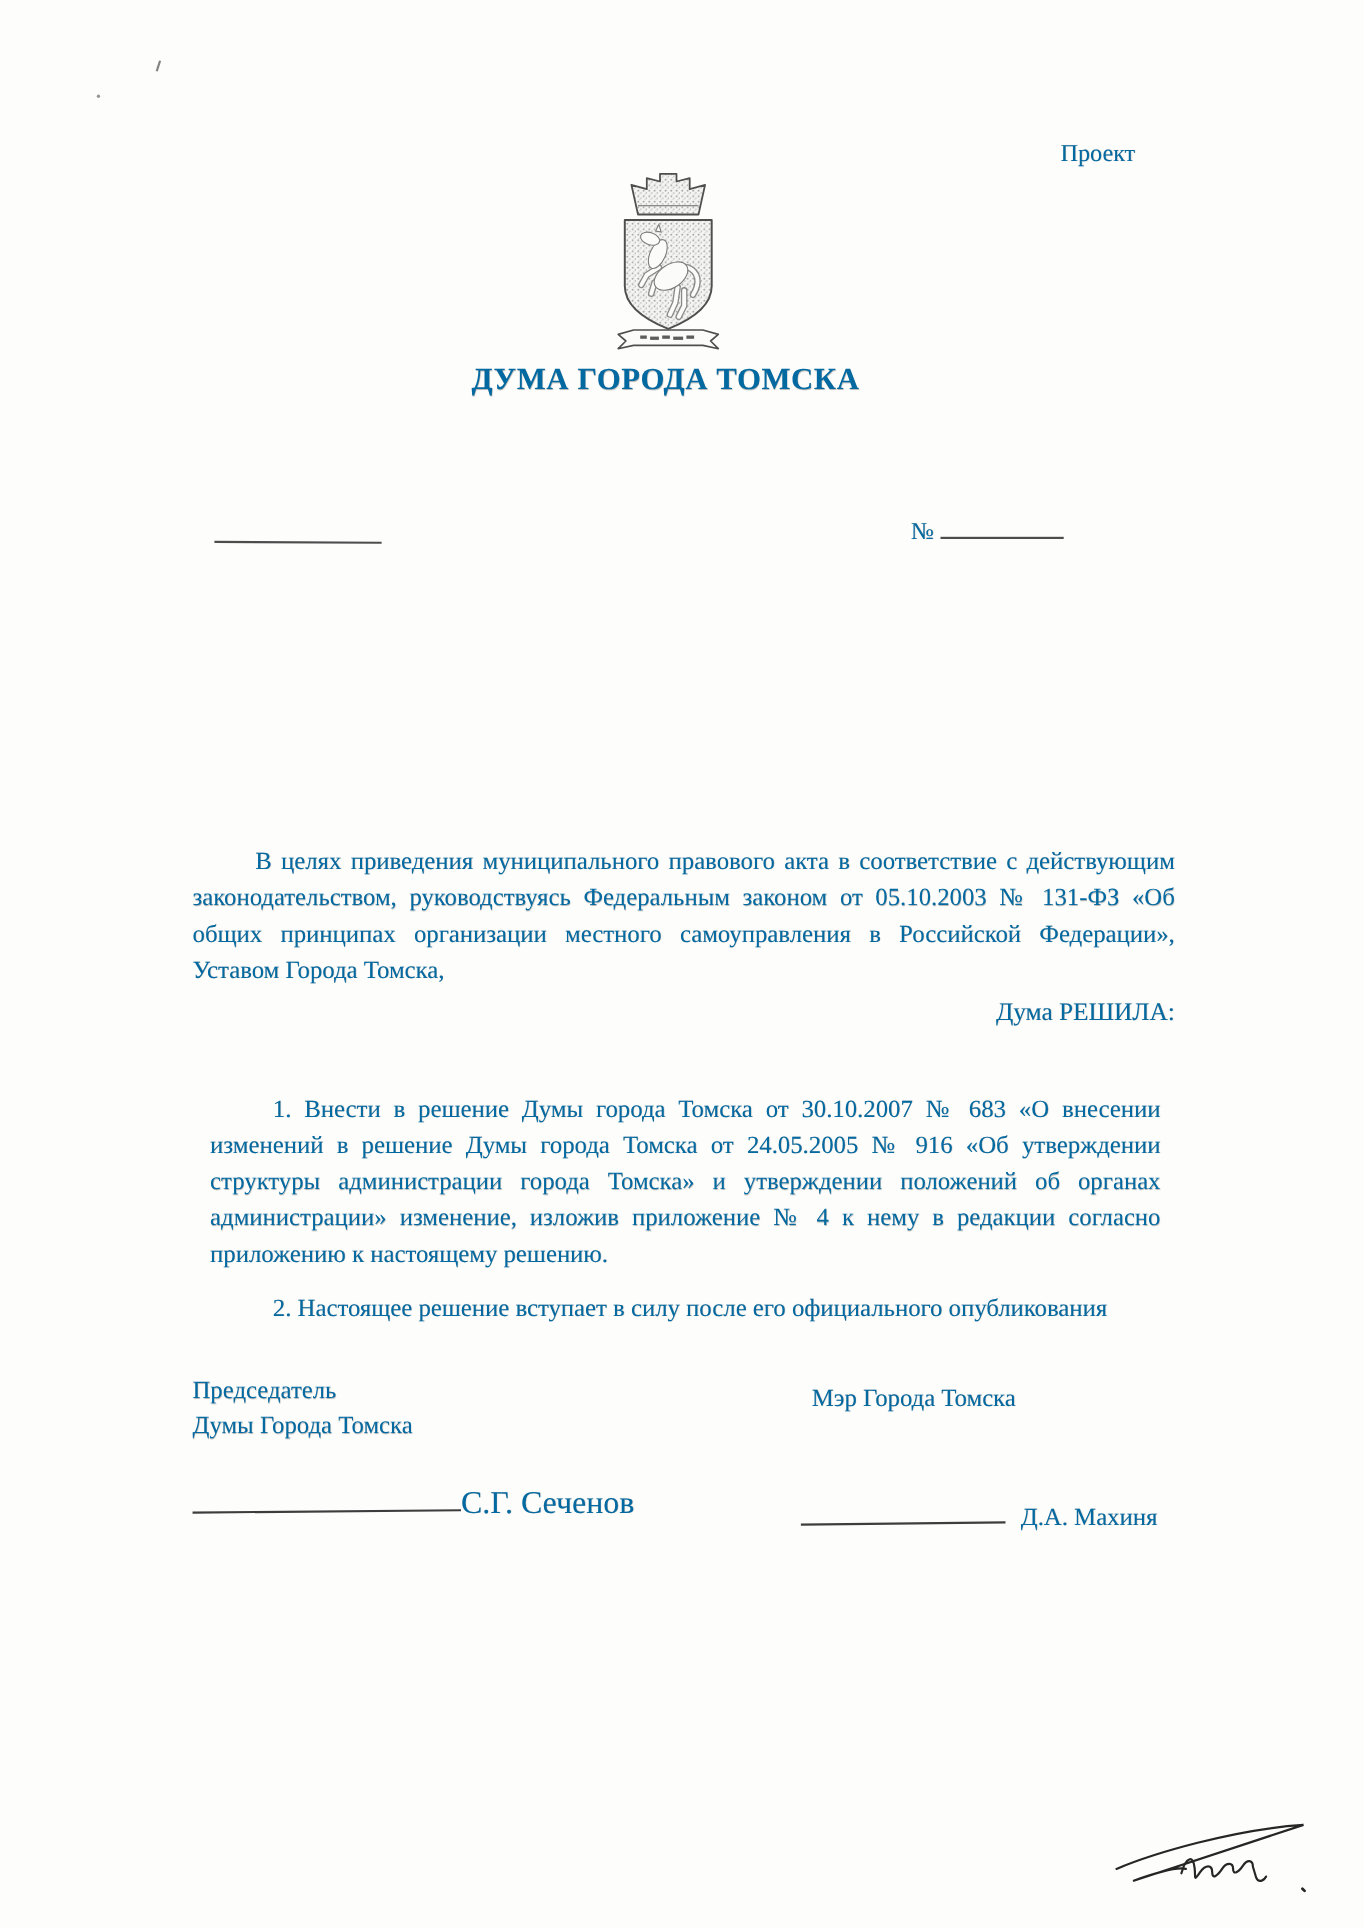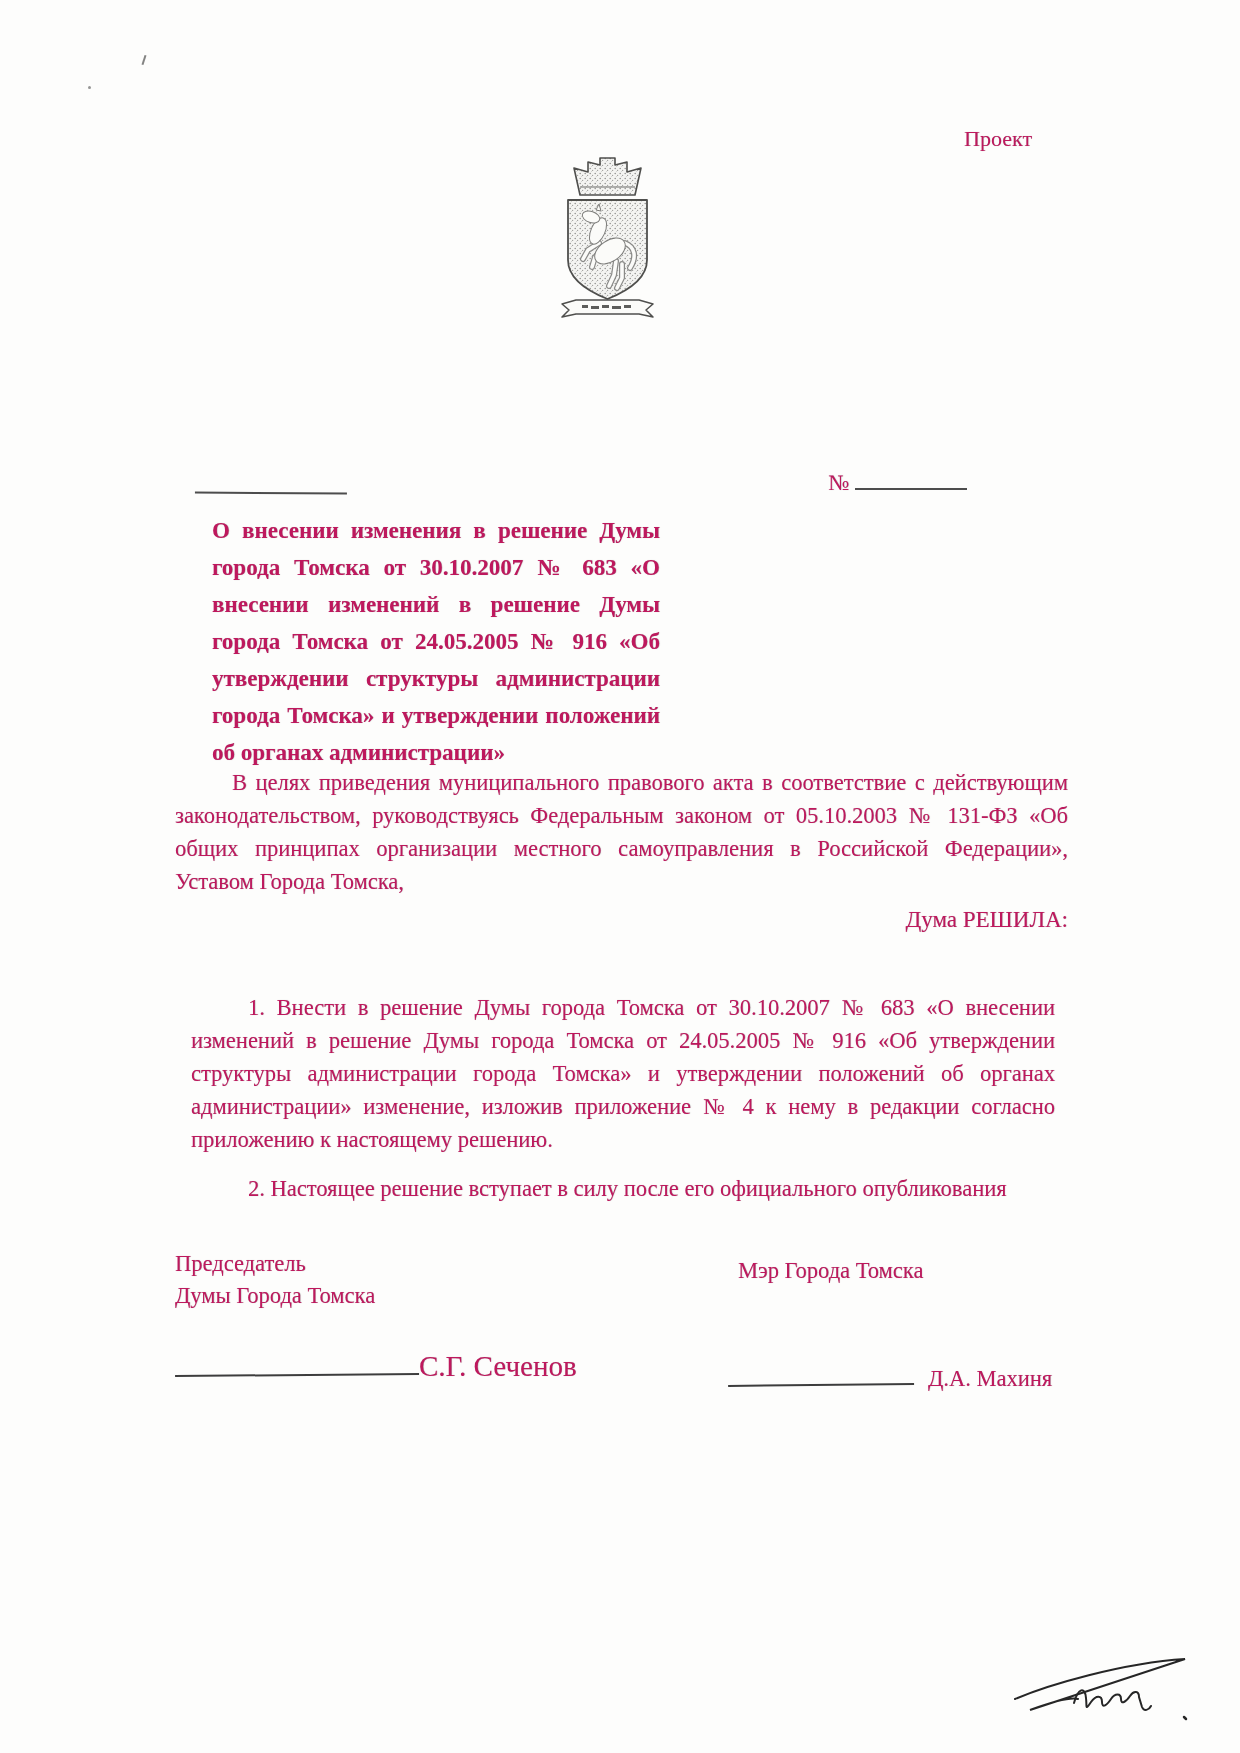--- a/index.html
+++ b/index.html
@@ -7,21 +7,21 @@
     padding: 0;
     background: #ffffff;
   }
   .page {
     position: relative;
     width: 1240px;
     height: 1753px;
     background: #fdfdfc;
     overflow: hidden;
     font-family: "Liberation Serif", "DejaVu Serif", serif;
-    color: #be185d;
+    color: #0369a1;
   }
   .scan-text {
     text-shadow: 0.4px 0.4px 0.7px rgba(45,45,45,0.35);
   }
   
   .artifact-tick {
     position: absolute; left: 143px; top: 55px;
     width: 2px; height: 10px; background: #5a5a5a;
     transform: rotate(18deg); opacity: 0.75;
   }
@@ -178,29 +178,29 @@
       <g fill="#5d5d5b">
         <rect x="33" y="148" width="6" height="3"></rect>
         <rect x="42" y="149" width="8" height="3"></rect>
         <rect x="53" y="148" width="7" height="3"></rect>
         <rect x="63" y="149" width="9" height="3"></rect>
         <rect x="75" y="148" width="7" height="3"></rect>
       </g>
     </svg>
   </div>
 
+  <div class="org-name scan-text">ДУМА ГОРОДА ТОМСКА</div>
 
 
   <div class="date-blank-line"></div>
 
   <div class="number-field scan-text">
     <span>№</span><span class="number-blank-line"></span>
   </div>
 
-  <div class="doc-title scan-text">О внесении изменения в решение Думы города Томска от 30.10.2007 № 683 «О внесении изменений в решение Думы города Томска от 24.05.2005 № 916 «Об утверждении структуры администрации города Томска» и утверждении положений об органах администрации»</div>
 
   <p class="preamble body-text scan-text">В целях приведения муниципального правового акта в соответствие с действующим законодательством, руководствуясь Федеральным законом от 05.10.2003 № 131-ФЗ «Об общих принципах организации местного самоуправления в Российской Федерации», Уставом Города Томска,</p>
 
   <div class="resolution-heading scan-text">Дума РЕШИЛА:</div>
 
   <div class="items-block body-text">
     <p class="scan-text">1. Внести в решение Думы города Томска от 30.10.2007 № 683 «О внесении изменений в решение Думы города Томска от 24.05.2005 № 916 «Об утверждении структуры администрации города Томска» и утверждении положений об органах администрации» изменение, изложив приложение № 4 к нему в редакции согласно приложению к настоящему решению.</p>
     <p class="scan-text">2. Настоящее решение вступает в силу после его официального опубликования</p>
   </div>
 

